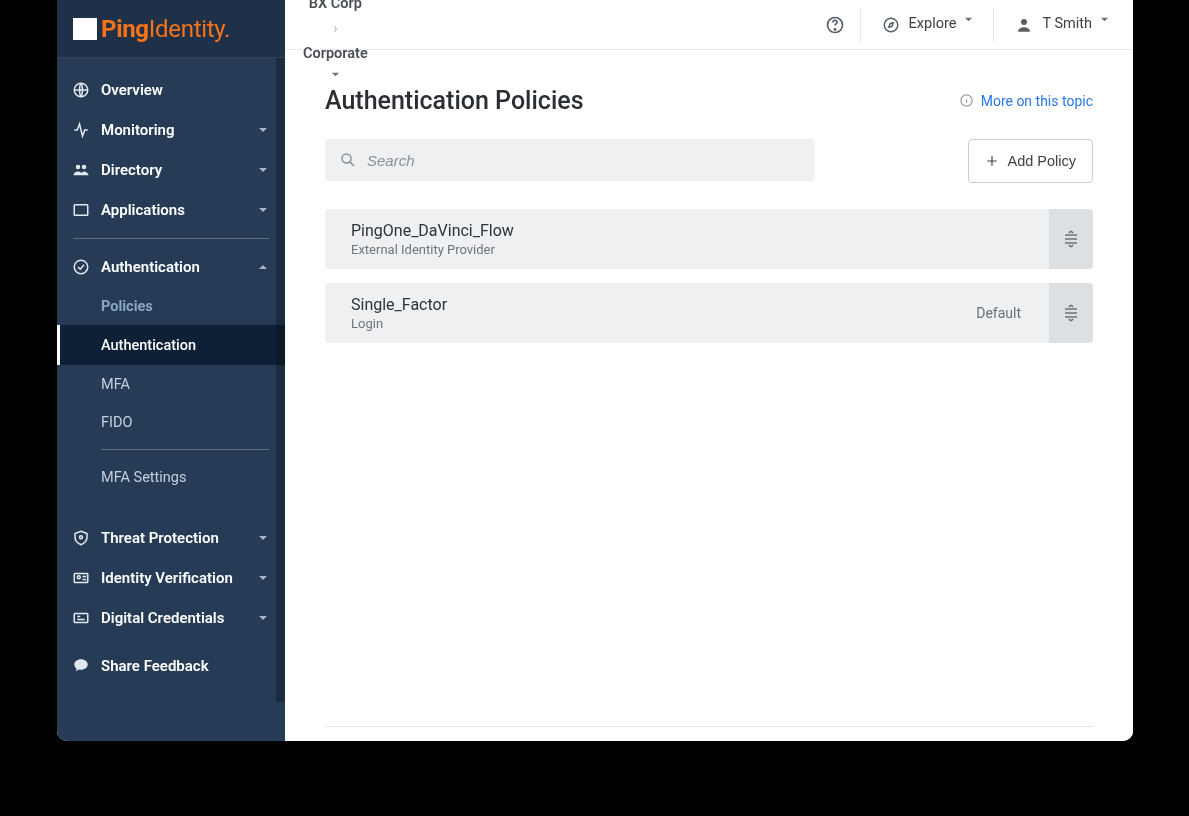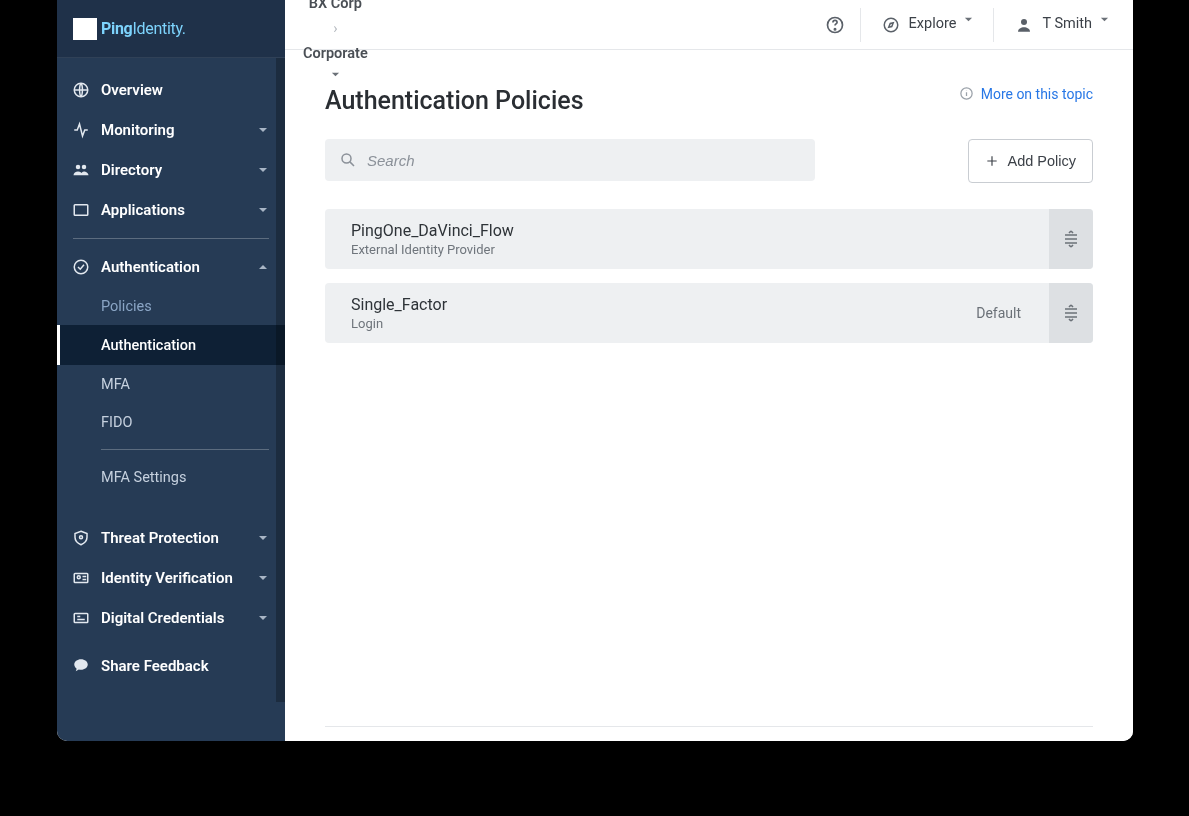--- a/index.html
+++ b/index.html
@@ -47,22 +47,22 @@
     border-bottom: 1px solid rgba(255,255,255,0.08);
     background: #1f3149;
   }
   .brand-logo {
     width: 24px;
     height: 22px;
     background: #fff;
     margin-right: 4px;
   }
   .brand-text {
-    color: #7dd3fc;
-    font-size: 16px;
+    color: #f97316;
+    font-size: 24px;
     font-weight: 400;
     letter-spacing: -0.3px;
   }
   .brand-text .bold { font-weight: 700; }
   .nav {
     padding-top: 12px;
   }
   .nav-item {
     display: flex;
     align-items: center;
@@ -104,21 +104,21 @@
     padding-left: 44px;
     height: 38px;
     display: flex;
     align-items: center;
     font-size: 14.5px;
     color: #c5d0de;
     cursor: pointer;
   }
   .nav-sub.hl {
     color: #8aa5c5;
-    font-weight: 400;
+    font-weight: 700;
   }
   .nav-sub.selected {
     background: #0e2035;
     border-left: 3px solid #fff;
     padding-left: 41px;
     color: #fff;
     font-weight: 500;
     height: 40px;
   }
   .nav-sub-divider {
@@ -187,21 +187,21 @@
     cursor: pointer;
   }
   
   .content {
     flex: 1;
     padding: 36px 40px 0 40px;
     overflow: auto;
   }
   .page-header {
     display: flex;
-    align-items: flex-start;
+    align-items: center;
     justify-content: space-between;
     margin-bottom: 24px;
   }
   .page-title {
     font-size: 25px;
     font-weight: 500;
     color: #2a2e33;
   }
   .more-link {
     display: flex;

